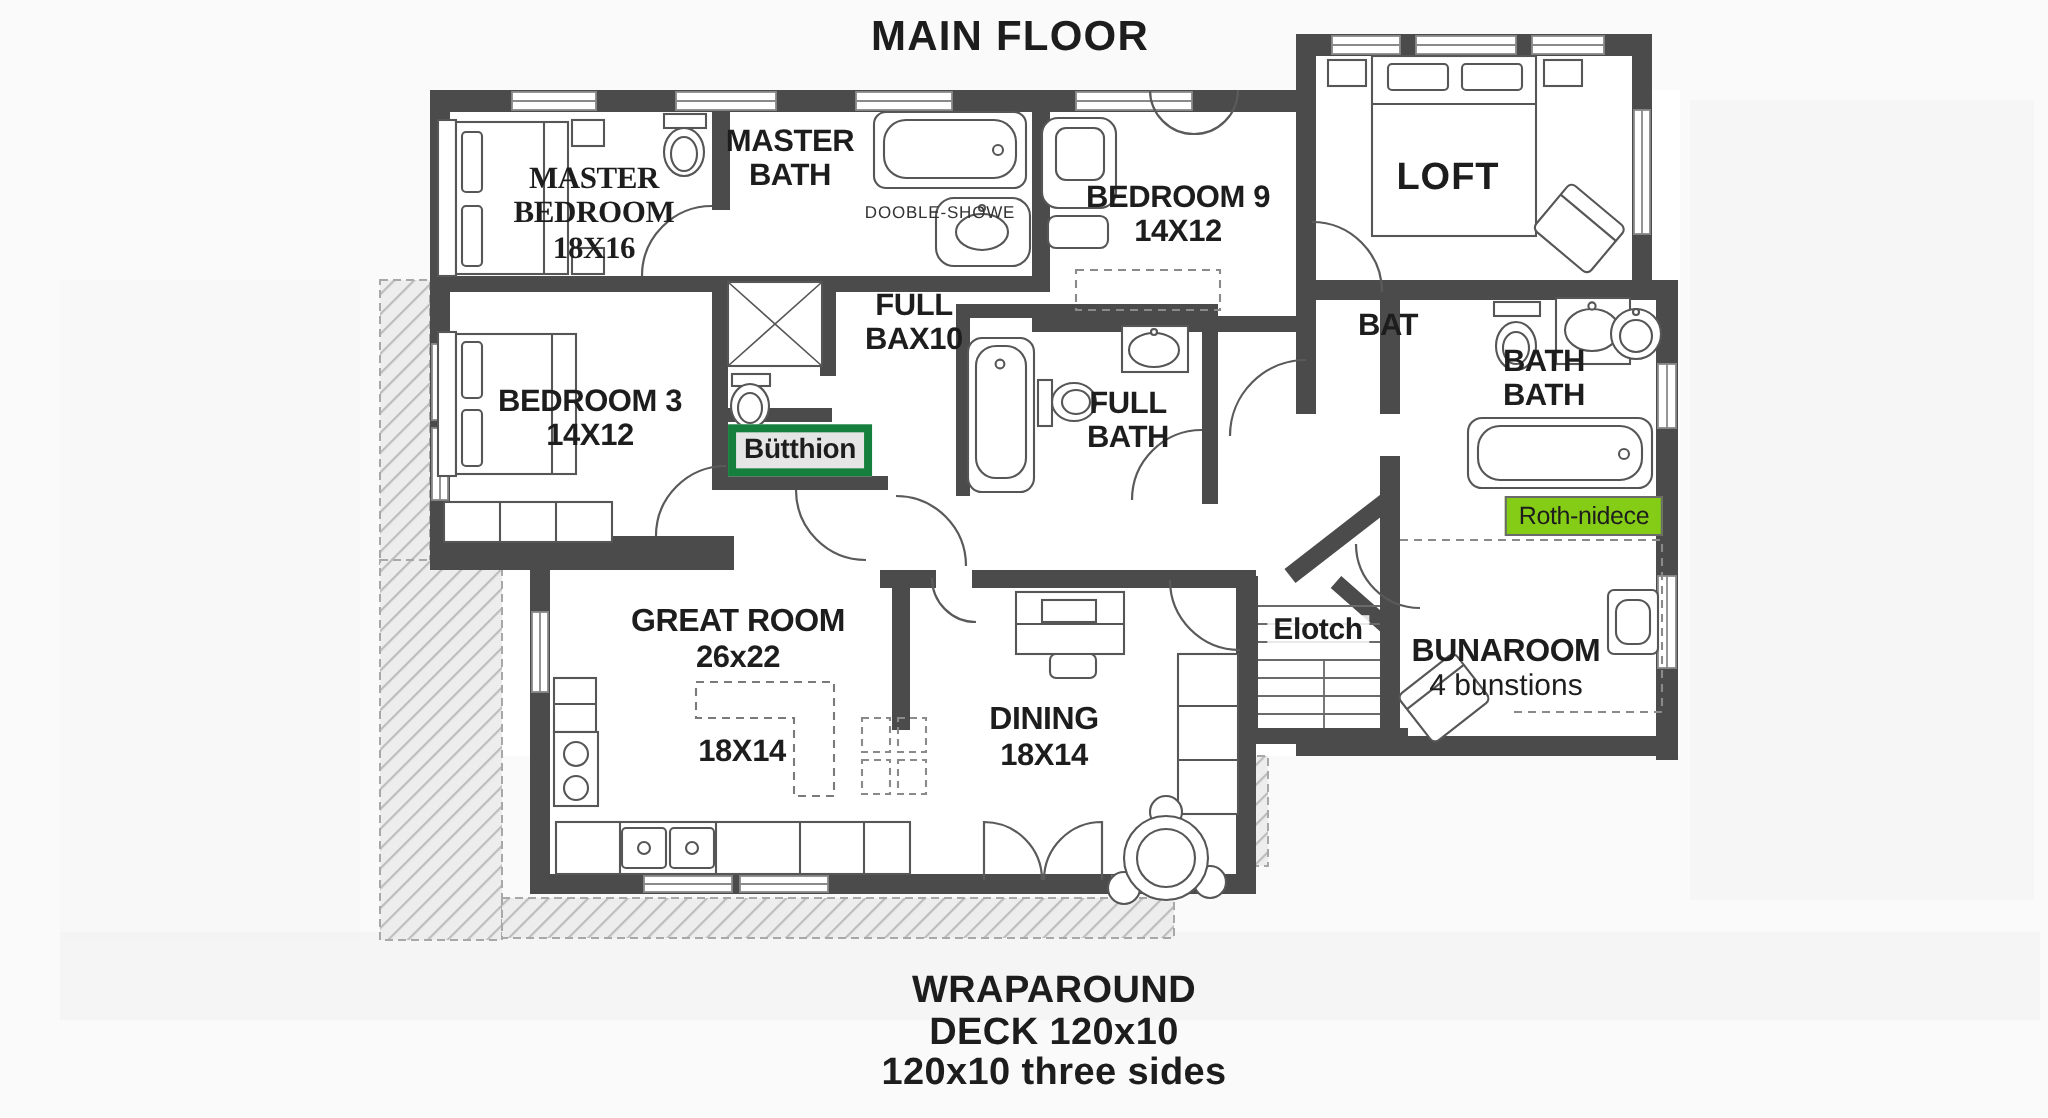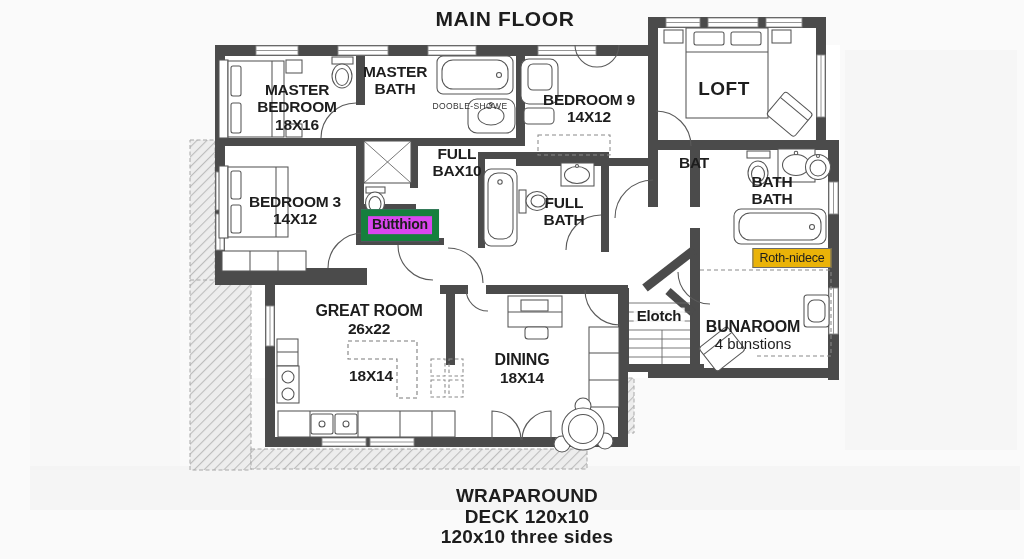--- a/index.html
+++ b/index.html
@@ -3,25 +3,25 @@
 <meta charset="utf-8">
 <style>
   html,body{margin:0;padding:0;background:#fafafa;width:1024px;height:559px;overflow:hidden;}
   .stage{position:absolute;left:0;top:0;width:1024px;height:492px;font-family:"Liberation Sans",sans-serif;}
   svg.plan{position:absolute;left:0;top:0;}
   .lbl{position:absolute;transform:translate(-50%,-50%);text-align:center;color:#1d1d1d;
        font-weight:bold;font-size:15.5px;line-height:1.12;letter-spacing:-0.2px;white-space:normal;}
   .lbl span{display:block;}
   .title{font-size:21px;letter-spacing:.6px;white-space:nowrap;}
   .loft{font-size:19px;letter-spacing:.5px;}
-  .w96{width:96px;} .w84{width:84px;} .w60{width:60px;} .w58{width:58px;}
+  .w96{width:96px;font-family:Liberation Serif, serif;} .w84{width:84px;} .w60{width:60px;} .w58{width:58px;}
   .nowrap{white-space:nowrap;}
   .sub{font-weight:normal;font-size:15px;letter-spacing:0;}
-  .box{background:#d946ef;border:7px solid #15803d;padding:1px 4px;font-size:14px;white-space:nowrap;}
-  .box-thin{background:#eab308;border:1.5px solid #6a6a6a;padding:2px 6px;font-size:12.5px;font-weight:normal;white-space:nowrap;}
+  .box{background:#e5e5e5;border:4px solid #15803d;padding:1px 4px;font-size:14px;white-space:nowrap;}
+  .box-thin{background:#84cc16;border:1.5px solid #6a6a6a;padding:2px 6px;font-size:12.5px;font-weight:normal;white-space:nowrap;}
   .note{font-size:8.5px;font-weight:normal;letter-spacing:.4px;color:#333;white-space:nowrap;}
   .onfloor{background:rgba(255,255,255,.85);padding:0 3px;}
   .footer{font-size:19px;letter-spacing:.2px;line-height:1.09;white-space:nowrap;}
 </style>
 </head>
 <body>
 
 <div class="stage">
 
 <svg class="plan" width="1024" height="559" viewBox="0 0 1024 559">

